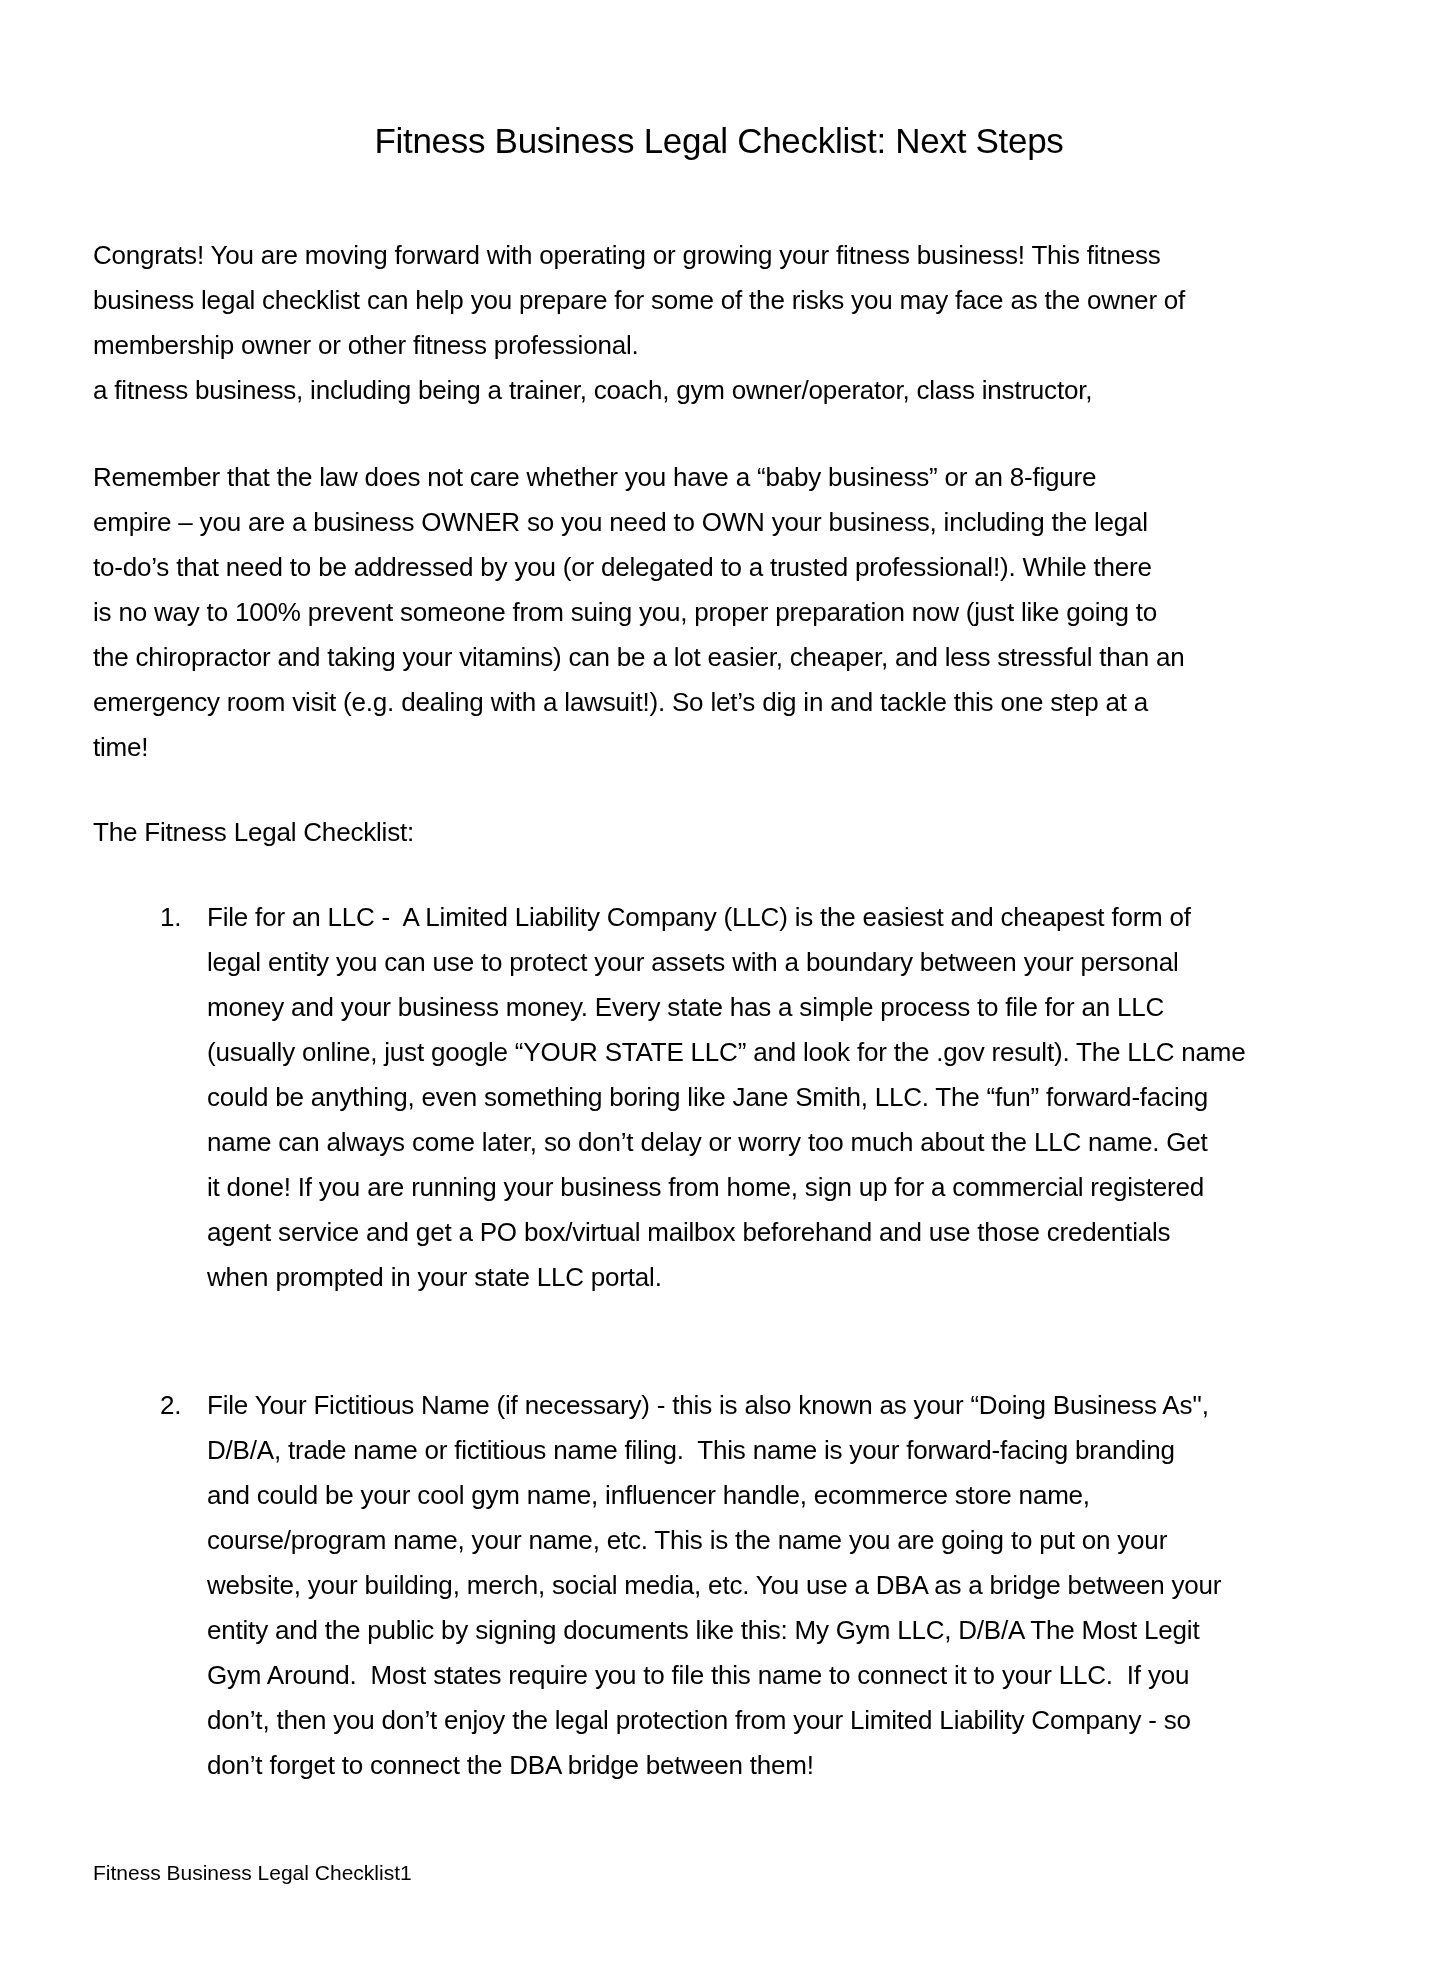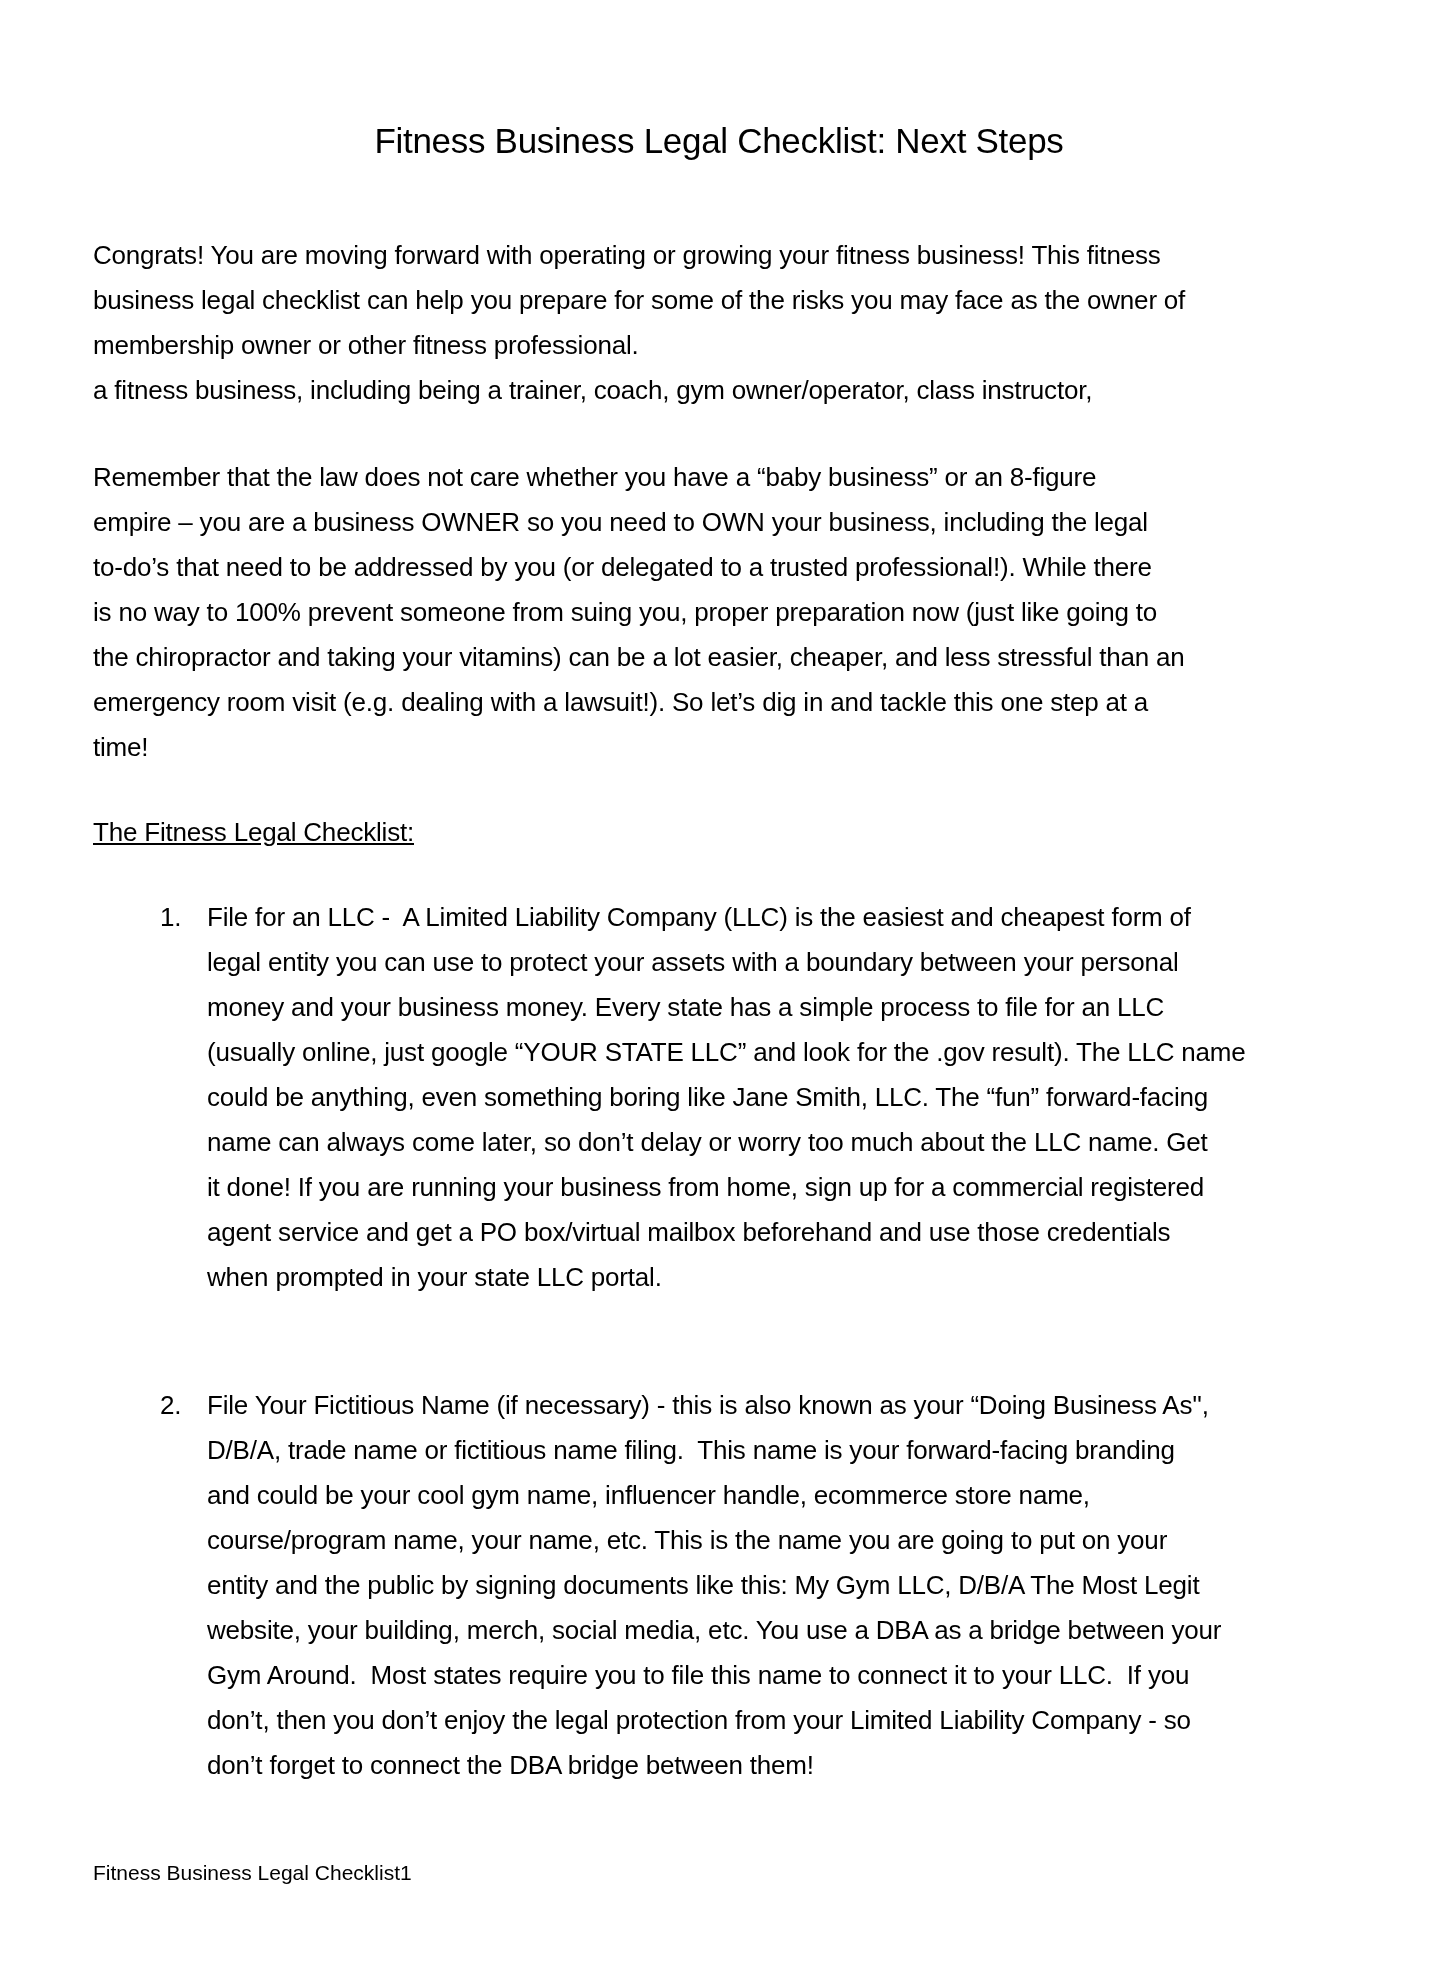--- a/index.html
+++ b/index.html
@@ -32,21 +32,21 @@
     font-size: 26px;
     line-height: 45px;
     letter-spacing: -0.2px;
   }
   .text-line {
     white-space: pre;
     height: 45px;
   }
   .para-1 { margin-top: 70px; }
   .para-2 { margin-top: 42px; }
-  .section-heading { margin-top: 40px; white-space: pre; text-decoration: underline; }
+  .section-heading { margin-top: 40px; white-space: pre; }
   .checklist-item { display: flex; }
   .item-1 { margin-top: 40px; }
   .item-2 { margin-top: 83px; }
   .item-number {
     margin-left: 67px;
     width: 47px;
     flex: 0 0 47px;
     white-space: pre;
   }
   .item-lines { flex: 1 1 auto; }
@@ -105,22 +105,22 @@
           </div>
       </div>
 
       <div class="checklist-item item-2">
         <div class="item-number">2.</div>
         <div class="item-lines">
             <div class="text-line">File Your Fictitious Name (if necessary) - this is also known as your “Doing Business As'',</div>
             <div class="text-line">D/B/A, trade name or fictitious name filing.  This name is your forward-facing branding</div>
             <div class="text-line">and could be your cool gym name, influencer handle, ecommerce store name,</div>
             <div class="text-line">course/program name, your name, etc. This is the name you are going to put on your</div>
+            <div class="text-line">website, your building, merch, social media, etc. You use a DBA as a bridge between your</div>
             <div class="text-line">entity and the public by signing documents like this: My Gym LLC, D/B/A The Most Legit</div>
-            <div class="text-line">website, your building, merch, social media, etc. You use a DBA as a bridge between your</div>
             <div class="text-line">Gym Around.  Most states require you to file this name to connect it to your LLC.  If you</div>
             <div class="text-line">don’t, then you don’t enjoy the legal protection from your Limited Liability Company - so</div>
             <div class="text-line">don’t forget to connect the DBA bridge between them!</div>
           </div>
       </div>
     </div>
 
   </div>
 
   <div class="footer">

